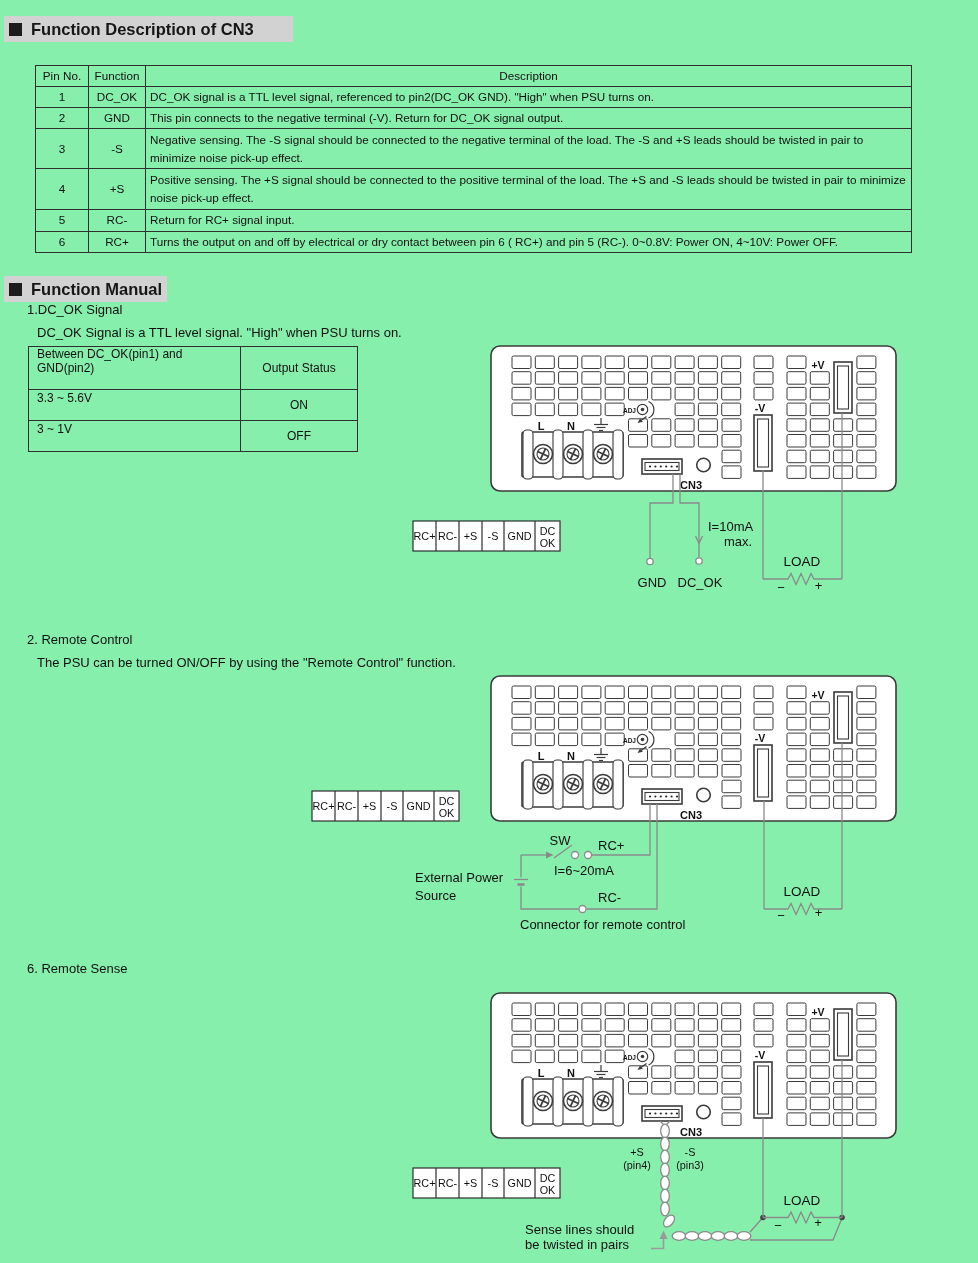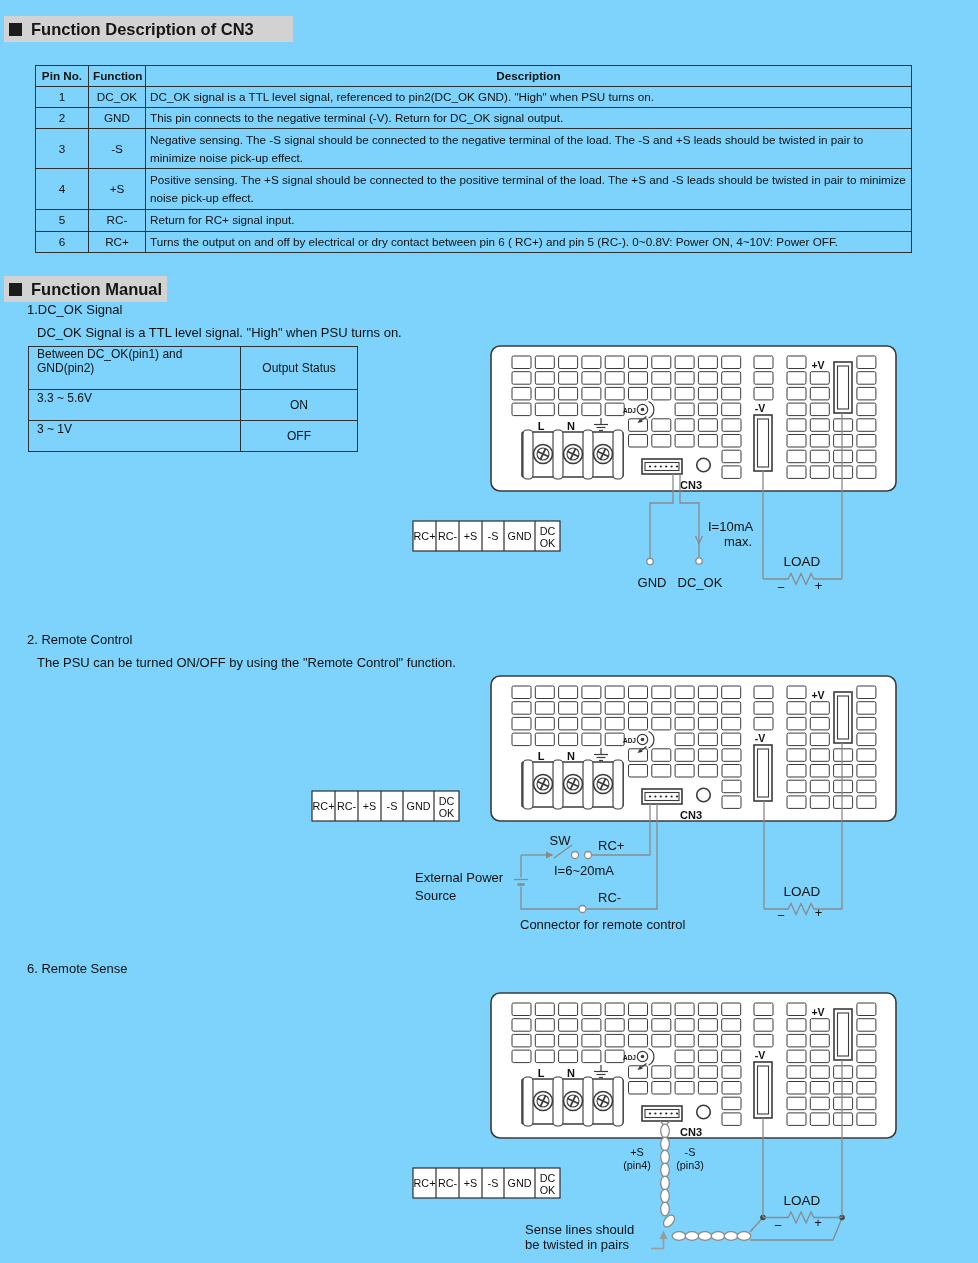--- a/index.html
+++ b/index.html
@@ -1,27 +1,27 @@
 <!DOCTYPE html>
 <html><head>
 <meta charset="utf-8">
 <style>
   html,body{margin:0;padding:0;background:#fff;}
-  #page{position:relative;width:978px;height:1263px;background:#7dd3fc;overflow:hidden;
+  #page{position:relative;width:978px;height:1263px;background:#86efac;overflow:hidden;
         font-family:"Liberation Sans",sans-serif;color:#111;}
   .bar{position:absolute;left:4px;height:26px;background:#d2d2d2;display:flex;align-items:center;
        font-weight:bold;font-size:16.5px;color:#161616;}
   .sq{width:13px;height:13px;background:#1c1c1c;margin:0 9px 0 5px;flex:0 0 auto;}
   .subhead{position:absolute;font-weight:normal;font-size:13px;}
   .subtext{position:absolute;font-size:13px;}
   table{border-collapse:collapse;}
   .tblmain{position:absolute;left:35px;top:65px;width:877px;font-size:11.7px;table-layout:fixed;}
   .tblmain td{border:1.2px solid #2f2f2f;padding:1px 4px;line-height:1.55;}
   .tblmain .c{text-align:center;}
-  .tblmain .hd{font-weight:bold;text-align:center;}
+  .tblmain .hd{font-weight:normal;text-align:center;}
   .tblsmall{position:absolute;left:28px;width:330px;font-size:12px;table-layout:fixed;}
   .tblsmall td{border:1.2px solid #2f2f2f;padding:0 0 14px 8px;}
   .tblsmall td.c{text-align:center;padding:8px;}
   svg{position:absolute;left:0;}
   svg text{font-family:"Liberation Sans",sans-serif;fill:#111;}
   .wire{stroke:#8a8a8a;stroke-width:1.3;fill:none;}
   .wirec{stroke:#8a8a8a;stroke-width:1.3;fill:#fff;}
   .garrow{stroke:#9a9a9a;stroke-width:1.6;fill:none;}
   .pline{stroke:#3b3b3b;stroke-width:1.6;fill:#fff;}
   .pline2{stroke:#3b3b3b;stroke-width:1.1;fill:#fff;}

